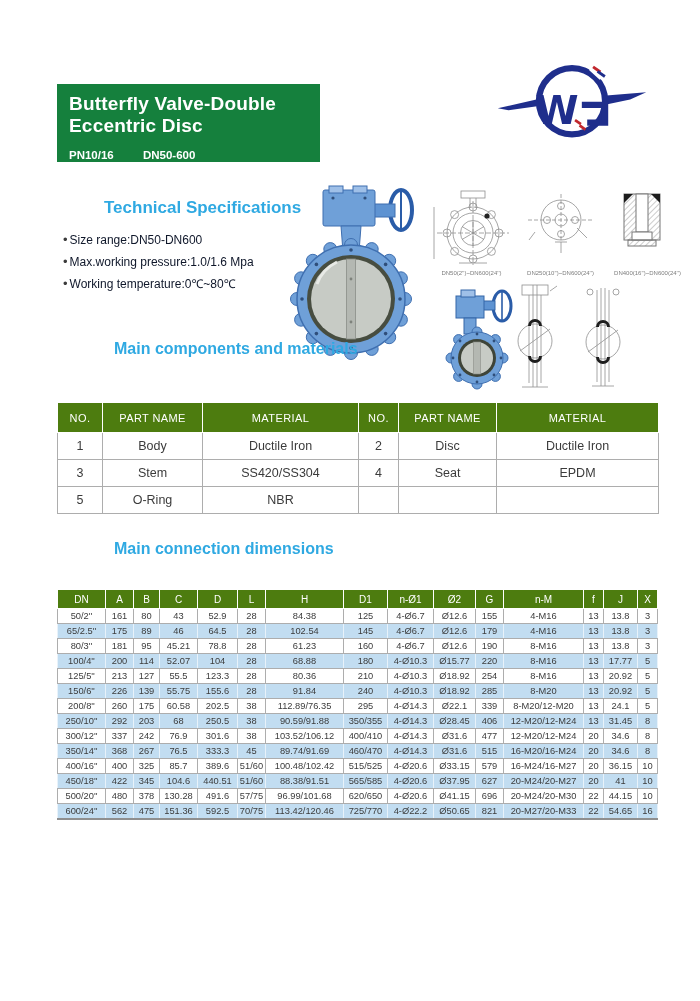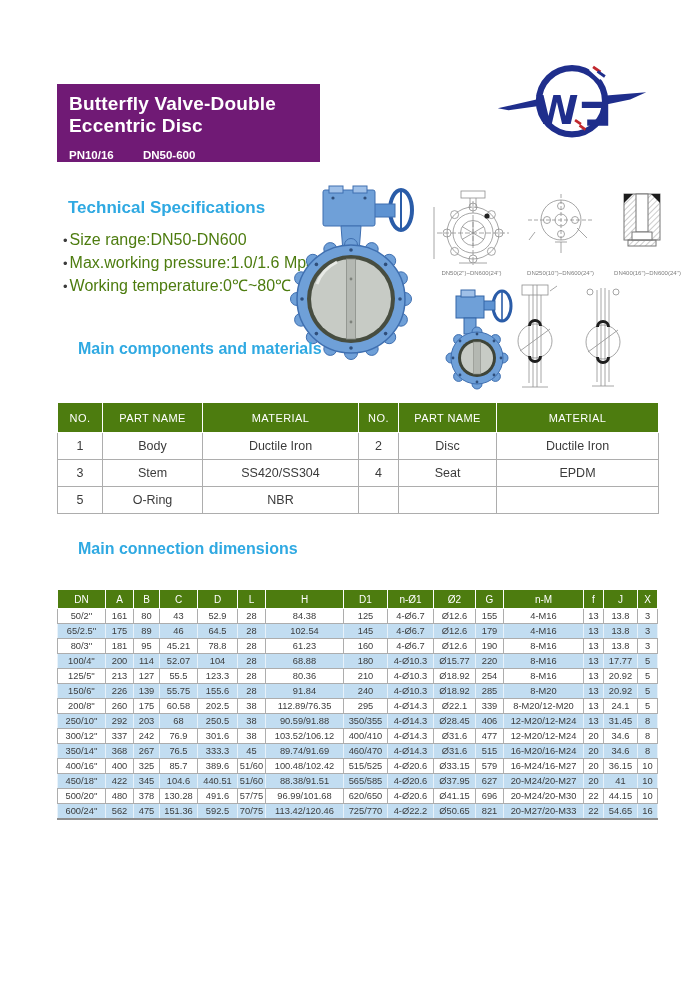--- a/index.html
+++ b/index.html
@@ -1,38 +1,38 @@
 <!DOCTYPE html>
 <html><head>
 <meta charset="utf-8">
 <style>
   * { margin:0; padding:0; box-sizing:border-box; }
   body { background:#ffffff; font-family:"Liberation Sans", sans-serif; }
   .page { position:relative; width:700px; height:1001px; background:#ffffff; overflow:hidden; }
 
   
   .header-box { position:absolute; left:57px; top:84px; width:263px; height:78px;
-    background:#701a75; padding:9px 12px 0 12px; }
+    background:#15803d; padding:9px 12px 0 12px; }
   .title-line { color:#ffffff; font-size:19px; font-weight:bold; line-height:22px; letter-spacing:.2px; }
   .subtitle { margin-top:12px; color:#ffffff; font-size:11.5px; font-weight:bold; }
   .subtitle span + span { margin-left:26px; }
 
   
   .logo { position:absolute; left:476px; top:58px; width:192px; text-align:center; }
   .brand { color:#1F2E8C; font-size:16.5px; font-weight:bold; letter-spacing:1.5px; margin-top:1px; }
 
   
-  .sec-heading { position:absolute; color:#2FA9E2; font-weight:600; }
+  .sec-heading { position:absolute; color:#2FA9E2; font-weight:600;margin-left:36px; }
   #h-specs { left:68px; top:198px; font-size:17px; }
   #h-comp  { left:78px; top:340px; font-size:16px; }
   #h-dim   { left:78px; top:540px; font-size:16px; }
 
   
   .bullets { position:absolute; left:63px; top:229px; list-style:none; }
-  .bullets li { font-size:16px; color:#4d7c0f; line-height:22px; }
+  .bullets li { font-size:12px; color:#0f172a; line-height:22px; }
   .bullets li::before { content:"•"; margin-right:2px; font-size:13px; color:#3b3b3b; }
 
   
   .fig { position:absolute; }
   .cap { position:absolute; font-size:6px; color:#7d7d7d; text-align:center; white-space:nowrap; }
 
   
   table { border-collapse:collapse; table-layout:fixed; position:absolute; left:57px; width:601px;
     border:1px solid #8f8f8f; }
   th { background:#4d7c0f; color:#ffffff; font-weight:normal; border:1px solid #ffffff; }

